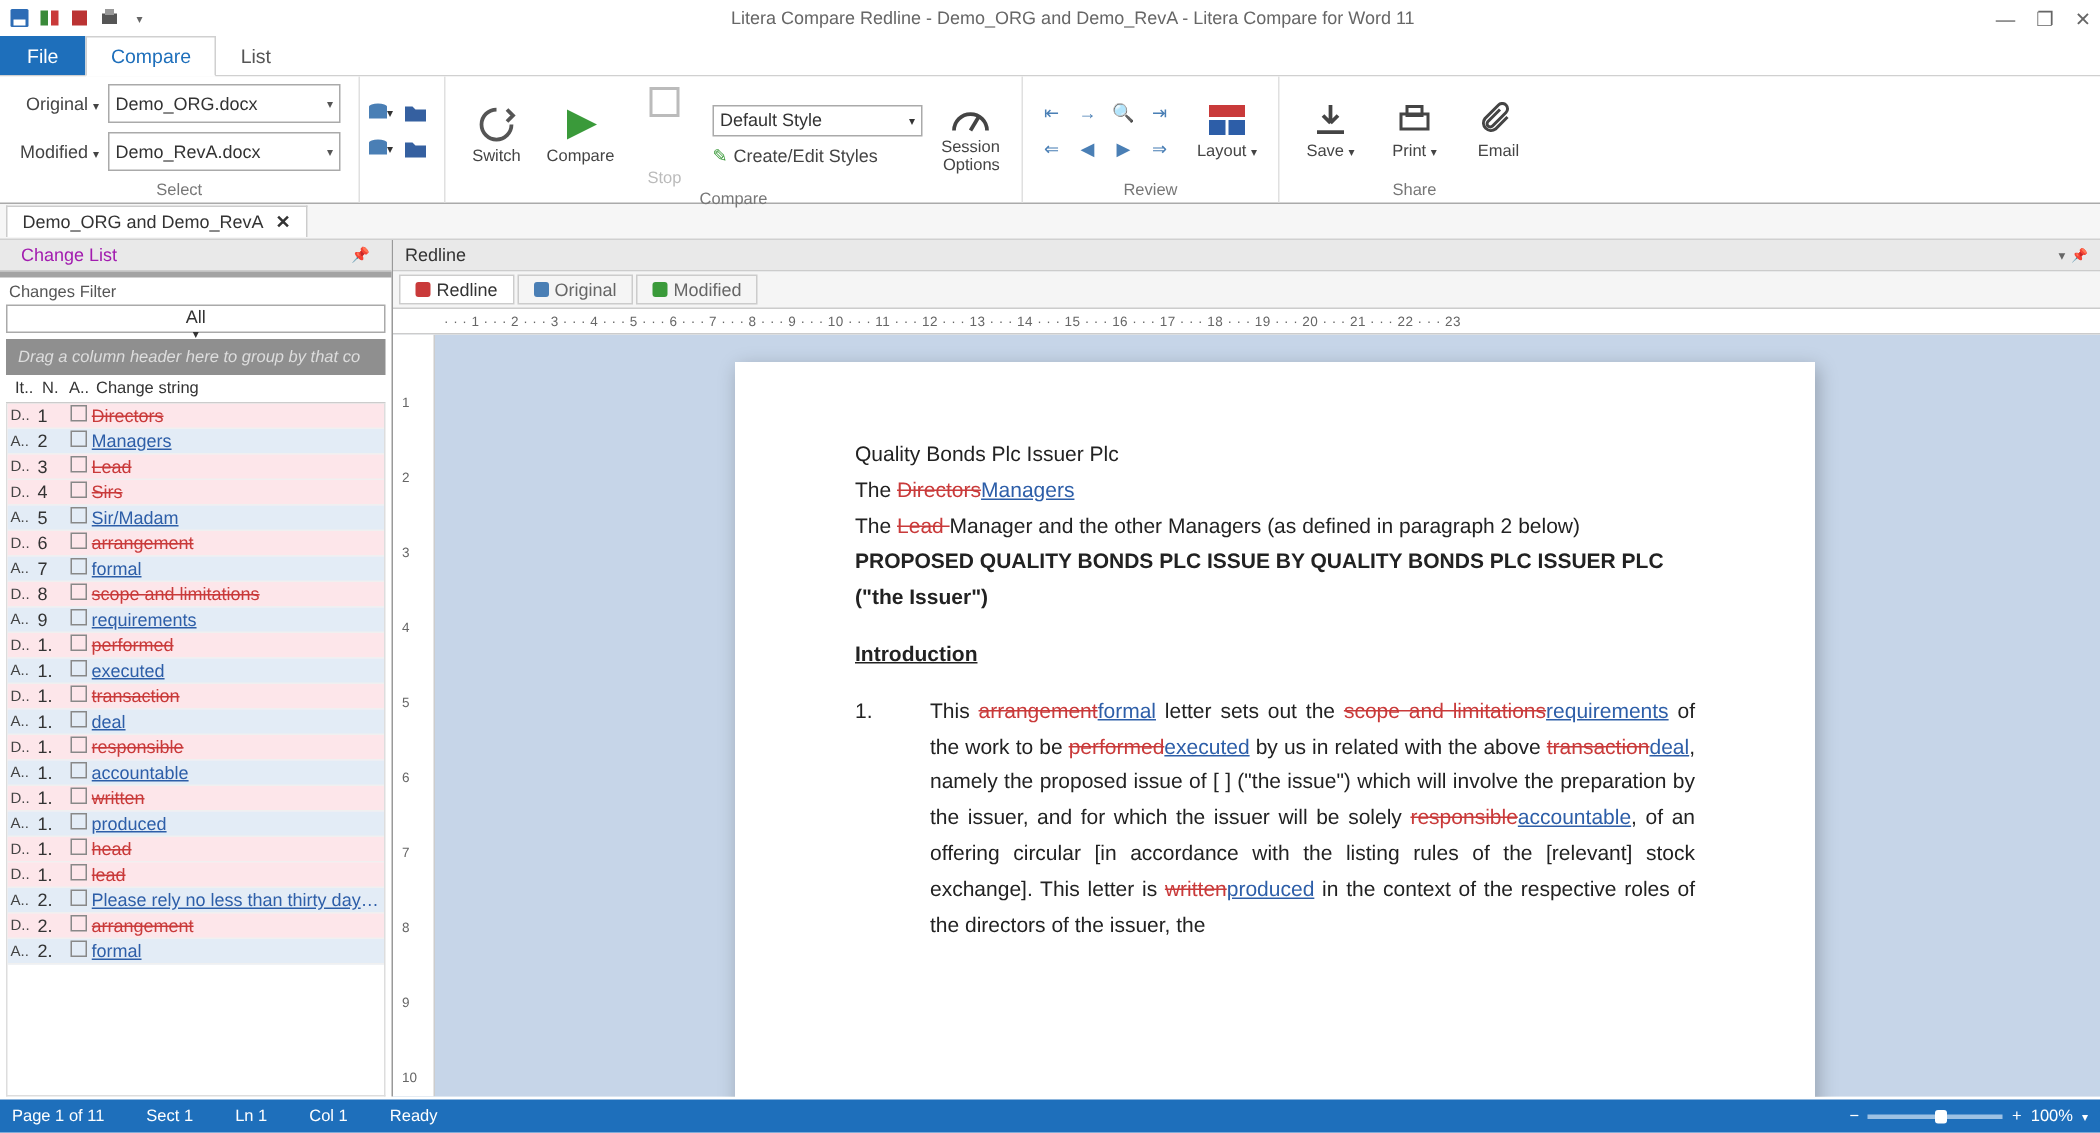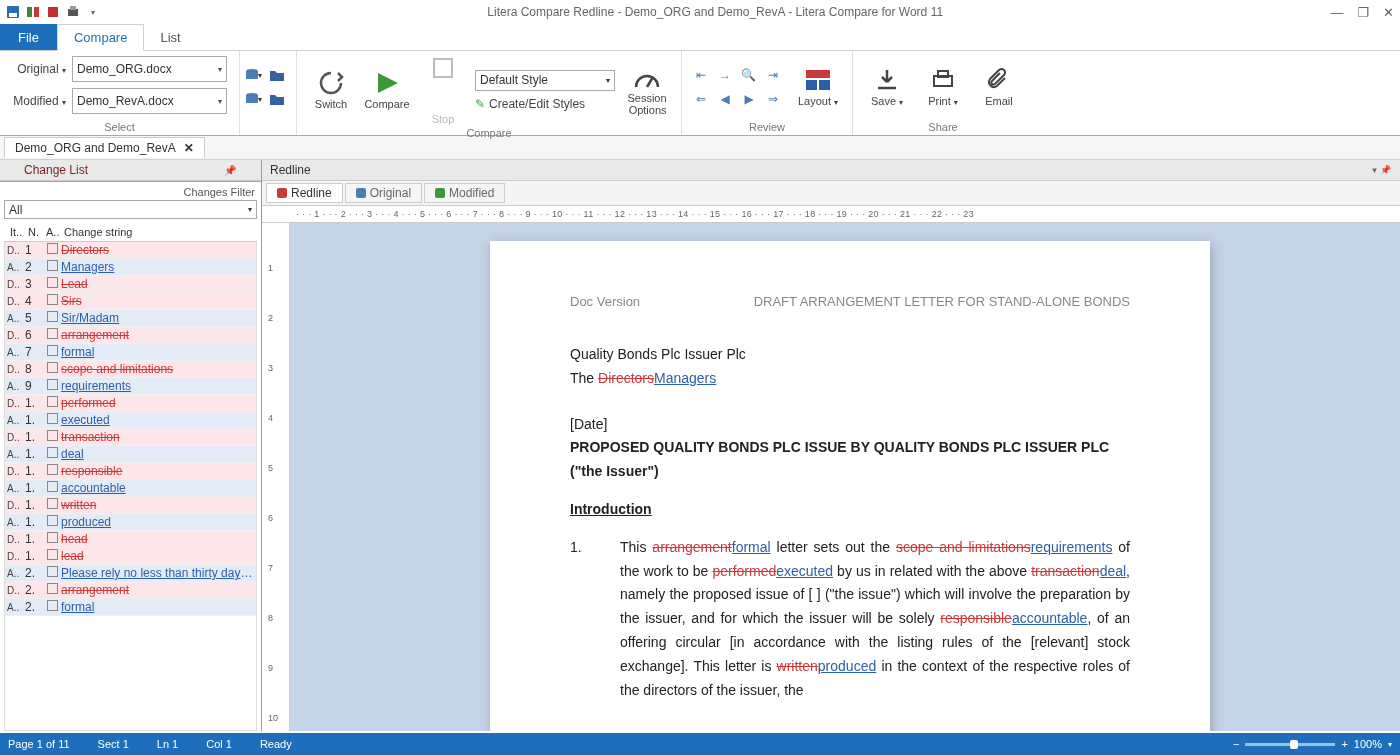--- a/index.html
+++ b/index.html
@@ -34,26 +34,26 @@
 .smallico { width: 18px; height: 18px; display: flex; align-items: center; justify-content: center; cursor: pointer; }
 .stylecombo { width: 140px; height: 21px; border: 1px solid #aaa; display: flex; align-items: center; justify-content: space-between; padding: 0 4px; font-size: 12px; }
 
 
 .doctabs { height: 24px; background: #f6f6f6; border-bottom: 1px solid #d0d0d0; display: flex; align-items: center; padding-left: 4px; }
 .doctab { background: #fff; border: 1px solid #ccc; border-bottom: none; padding: 3px 10px; display: flex; gap: 8px; align-items: center; font-size: 12px; }
 
 
 .main { display: flex; height: 571px; }
 .leftpanel { width: 262px; background: #fff; border-right: 1px solid #999; display: flex; flex-direction: column; }
-.panel-title { background: #e9e9e9; border-bottom: 1px solid #ccc; padding: 3px 24px; font-size: 12px; color: #7f1d1d; display:flex; justify-content:space-between; align-items:center;}
+.panel-title { background: #e9e9e9; border-bottom: 1px solid #ccc; padding: 3px 14px; font-size: 12px; color: #a21caf; display:flex; justify-content:space-between; align-items:center;}
 .subtabs { display: flex; border-bottom: 1px solid #ccc; background:#f5f5f5;}
 .subtab { padding: 3px 10px; font-size: 12px; border: 1px solid #ccc; border-bottom: none; background: #fff; margin-right:-1px; cursor:pointer;}
 .subtab.inactive { background:#f5f5f5; color:#666; }
-.filterlbl { padding: 4px 6px 0; font-size: 11px; color: #555; border-top:1px solid #a3a3a3;text-align:right;}
-.filtercombo { margin: 2px 4px 4px; height: 19px; border: 1px solid #aaa; display:flex; justify-content:space-between; padding:0 4px; align-items:center; font-size:12px;}
+.filterlbl { padding: 4px 6px 0; font-size: 11px; color: #555; border-top:4px solid #a3a3a3;}
+.filtercombo { margin: 2px 4px 4px; height: 19px; border: 1px solid #aaa; display:flex; justify-content:space-between; padding:0 4px; align-items:center; font-size:12px;flex-direction:column;}
 .grouphdr { background:#8f8f8f; color:#ddd; font-size:11px; padding:6px 8px; font-style: italic; margin: 0 4px;}
 .colhdr { display:flex; padding: 3px 6px; font-size: 11px; border-bottom: 1px solid #ccc; margin: 0 4px;}
 .colhdr span:nth-child(1){width:18px;} .colhdr span:nth-child(2){width:18px;} .colhdr span:nth-child(3){width:18px;}
 .colhdr span:nth-child(4){flex:1;}
 .changelist { flex:1; overflow:hidden; margin: 0 4px; border:1px solid #ddd; border-top:none;}
 .chgrow { display:flex; align-items:center; font-size: 12px; padding: 1px 2px; border-bottom: 1px solid #f0f0f0;}
 .chgrow .c1{width:18px; font-size:10px; color:#444;} .chgrow .c2{width:18px;} .chgrow .c3{width:18px; text-align:center;}
 .chgrow .c4{flex:1; white-space:nowrap; overflow:hidden; text-overflow:ellipsis;}
 .chgrow .cb{width:11px; height:11px; border:1px solid #888; display:inline-block;}
 .chgrow.del { background:#fde6ea; } .chgrow.add { background:#e3ecf6; }
@@ -311,20 +311,21 @@
   <div class="leftpanel">
     <div class="panel-title">
       <span>Change List</span>
       <span style="font-size:10px;">📌</span>
     </div>
     <div class="filterlbl">Changes Filter</div>
     <div class="filtercombo">
         <span>All</span>
         <span style="font-size:8px;">▾</span>
       </div>
+    <div class="grouphdr">Drag a column header here to group by that co</div>
     <div class="colhdr">
       <span>It..</span>
         <span>N.</span>
         <span>A..</span>
         <span>Change string</span>
     </div>
     <div class="changelist" id="changelist">
         <div class="chgrow del">
           <span class="c1">D..</span>
           <span class="c2">1</span>
@@ -493,27 +494,23 @@
           <span style="top:190px;">4</span>
           <span style="top:240px;">5</span>
           <span style="top:290px;">6</span>
           <span style="top:340px;">7</span>
           <span style="top:390px;">8</span>
           <span style="top:440px;">9</span>
           <span style="top:490px;">10</span>
       </div>
       <div class="pagewrap">
         <div class="page">
-          <div class="hdr">
-            <span>Doc Version</span>
-            <span>DRAFT ARRANGEMENT LETTER FOR STAND-ALONE BONDS</span>
-          </div>
           <p>Quality Bonds Plc Issuer Plc</p>
           <p><span>The </span><span class="del-t">Directors</span><span class="ins-t">Managers</span></p>
-          <p style="margin-top:22px;">[Date]</p>
+          <p><span>The </span><span class="del-t">Lead </span><span>Manager and the other Managers (as defined in paragraph 2 below)</span></p>
           <p><b>PROPOSED QUALITY BONDS PLC ISSUE BY QUALITY BONDS PLC ISSUER PLC ("the Issuer")</b></p>
           <p class="intro">Introduction</p>
           <div class="para">
             <div class="num">1.</div>
             <div class="body">
               <span>This </span><span class="del-t">arrangement</span><span class="ins-t">formal</span><span> letter sets out the </span><span class="del-t">scope and limitations</span><span class="ins-t">requirements</span><span> of the work to be </span><span class="del-t">performed</span><span class="ins-t">executed</span><span> by us in related with the above </span><span class="del-t">transaction</span><span class="ins-t">deal</span><span>, namely the proposed issue of [ ] ("the issue") which will involve the preparation by the issuer, and for which the issuer will be solely </span><span class="del-t">responsible</span><span class="ins-t">accountable</span><span>, of an offering circular [in accordance with the listing rules of the [relevant] stock exchange].  This letter is </span><span class="del-t">written</span><span class="ins-t">produced</span><span> in the context of the respective roles of the directors of the issuer, the </span>
             </div>
           </div>
         </div>
       </div>

